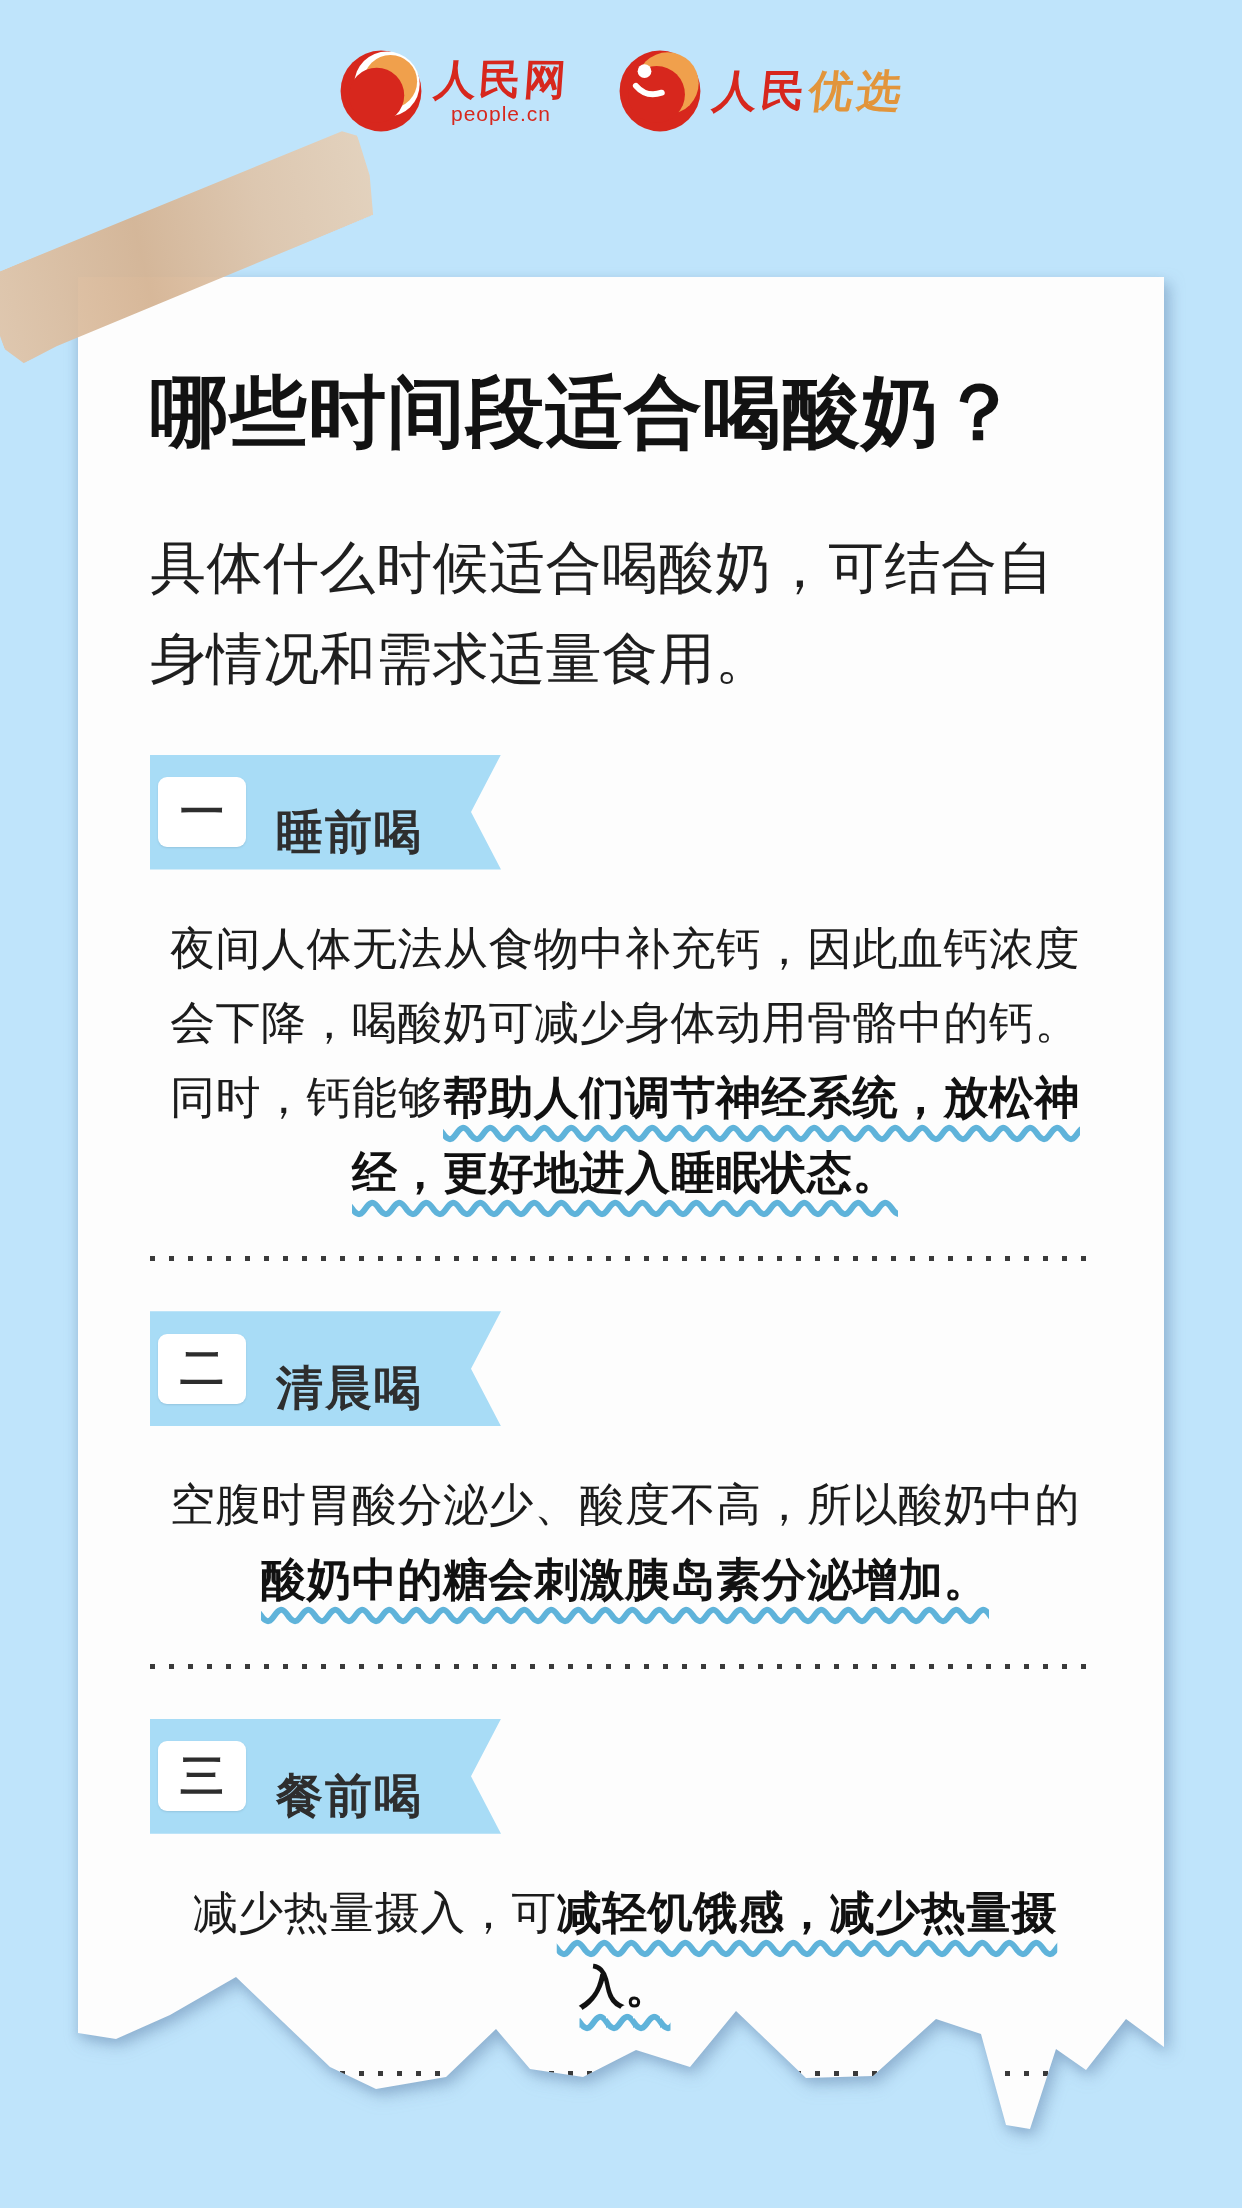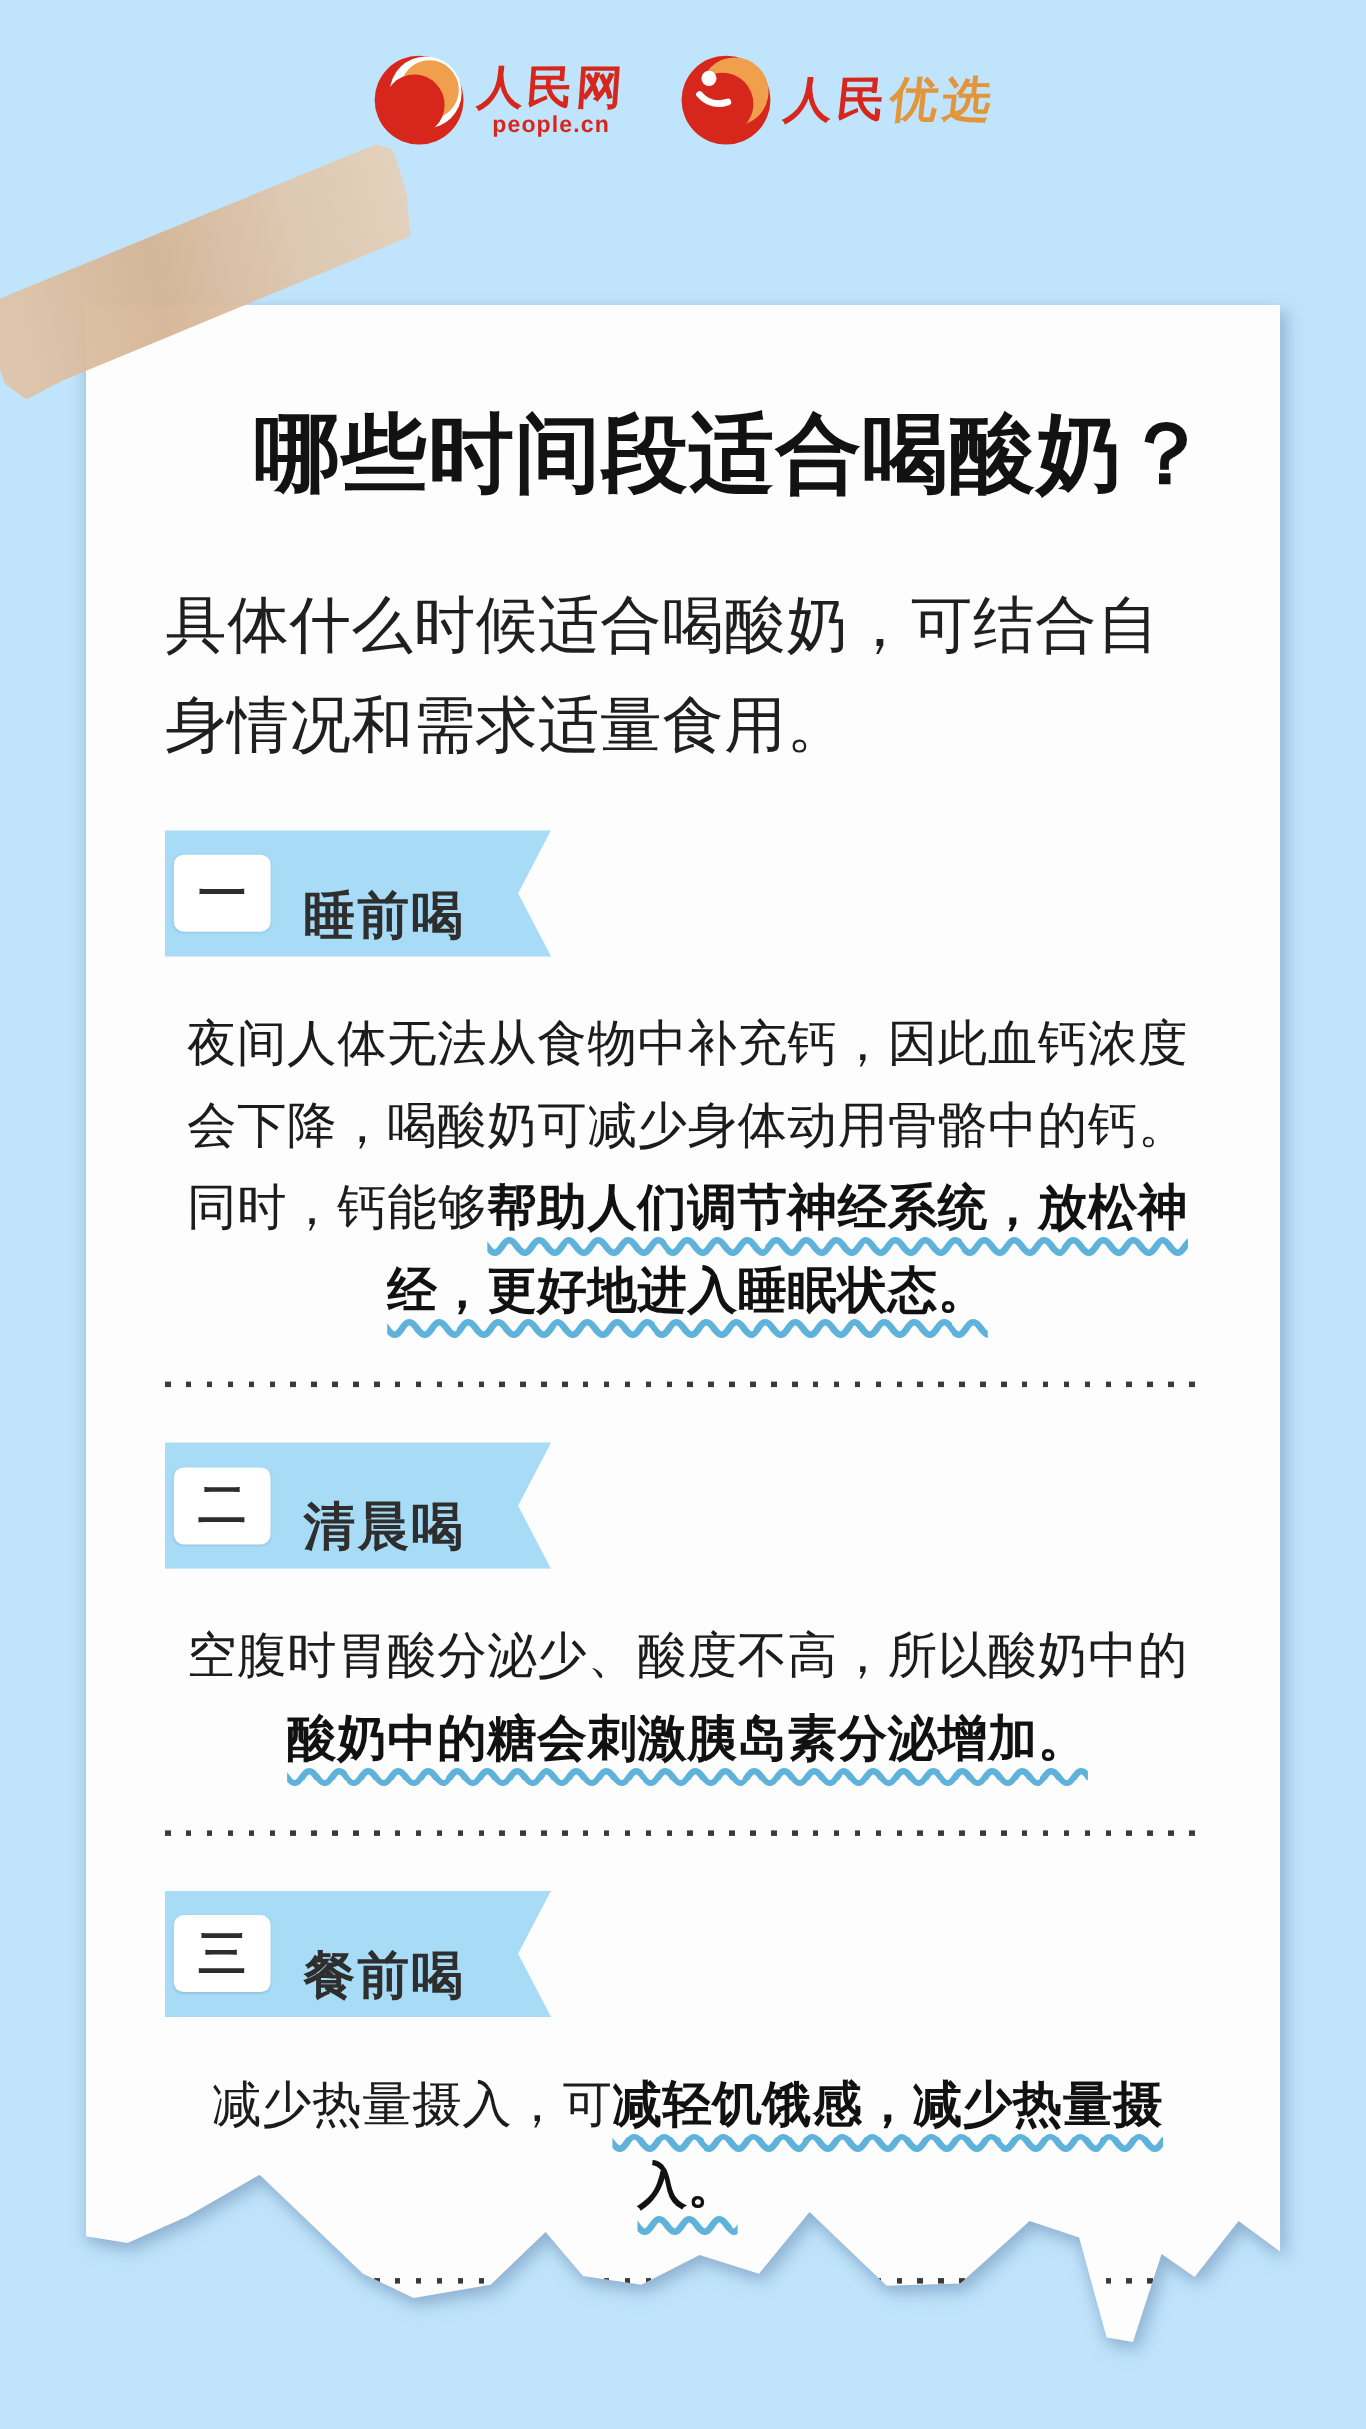--- a/index.html
+++ b/index.html
@@ -16,21 +16,21 @@
     position:absolute;top:48px;left:0;width:100%;
     display:flex;justify-content:center;align-items:center;gap:48px;
   }
   .logo{display:flex;align-items:center;gap:10px;}
   .logo svg{display:block;}
   .logo-txt .cn{
     color:#d7271d;font-weight:bold;font-size:42px;letter-spacing:3px;line-height:1;
     transform:skewX(-4deg);
   }
   .logo-txt .sub{
-    color:#d7271d;font-weight:bold;font-size:21px;letter-spacing:1px;line-height:1;
+    color:#d7271d;font-weight:normal;font-size:21px;letter-spacing:1px;line-height:1;
     margin-top:2px;text-align:center;
   }
   .logo-txt2{font-weight:bold;font-size:44px;letter-spacing:4px;line-height:1;transform:skewX(-6deg);}
   .logo-txt2 .red{color:#d7271d;}
   .logo-txt2 .gold{color:#e2953b;}
 
   
   .paper-shadow{
     position:absolute;left:0;top:0;
     filter:drop-shadow(6px 6px 7px rgba(115,150,185,.50)) drop-shadow(-3px 4px 5px rgba(115,150,185,.30));
@@ -43,21 +43,21 @@
       1086px 1770px,1048px 1742px,1008px 1793px,978px 1772px,952px 1852px,
       928px 1848px,903px 1757px,858px 1742px,795px 1799px,728px 1801px,
       658px 1734px,612px 1790px,558px 1773px,505px 1800px,452px 1792px,
       418px 1752px,368px 1800px,298px 1812px,252px 1790px,158px 1700px,
       92px 1738px,38px 1762px,0px 1756px
     );
   }
   .content{padding:84px 64px 0 72px;color:#1c1c1c;}
 
   h1{
-    margin:0;text-align:right;
+    margin:0;text-align:left;
     font-size:78px;font-weight:bold;letter-spacing:1px;color:#121212;
   }
   .intro{
     margin:56px 0 0 0;
     font-size:56px;line-height:1.63;letter-spacing:0.5px;color:#1f1f1f;
   }
 
   
   .section{margin-top:50px;}
   .ribbon{

